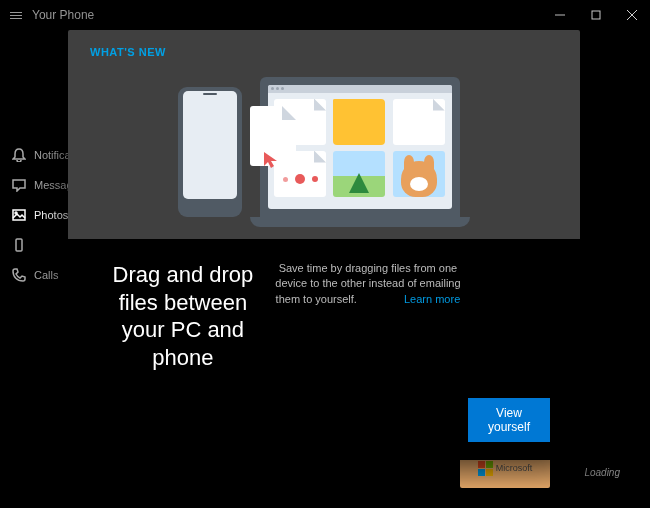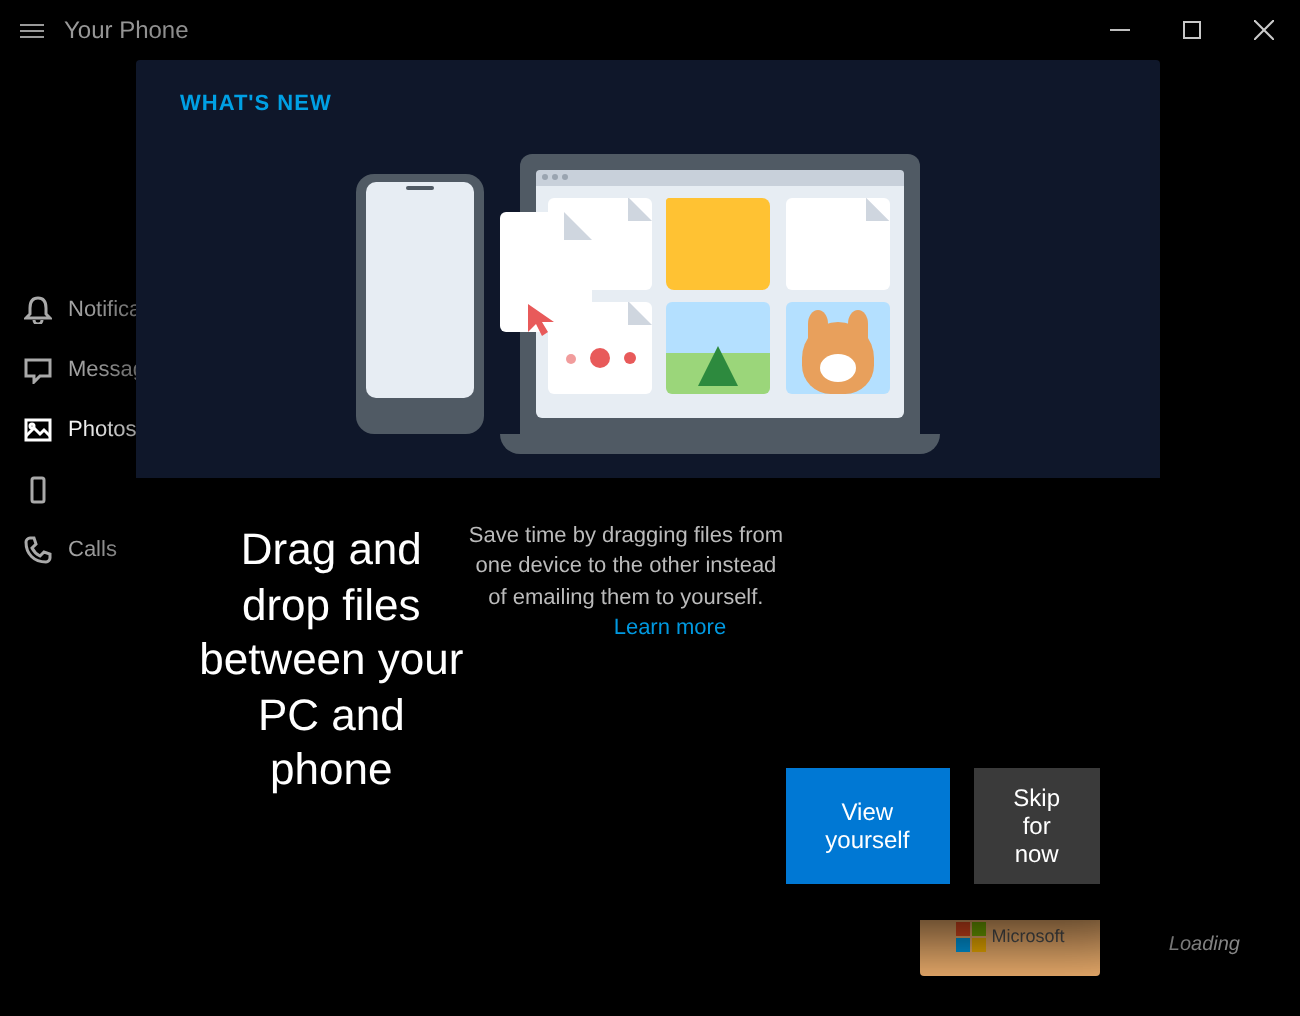--- a/index.html
+++ b/index.html
@@ -20,21 +20,21 @@
   .sidebar-icon svg { width: 14px; height: 14px; stroke: currentColor; fill: none; stroke-width: 1.5; }
   .sidebar-bottom { position: absolute; bottom: 10px; left: 0; width: 110px; }
   
   .backdrop-card { position: absolute; bottom: 20px; right: 100px; width: 90px; height: 40px; background: #fdba74; border-radius: 2px; display: flex; align-items: center; justify-content: center; }
   .ms-logo { display: grid; grid-template-columns: 7px 7px; grid-template-rows: 7px 7px; gap: 1px; }
   .ms-logo div:nth-child(1){background:#f25022} .ms-logo div:nth-child(2){background:#7fba00}
   .ms-logo div:nth-child(3){background:#00a4ef} .ms-logo div:nth-child(4){background:#ffb900}
   .ms-text { font-size: 9px; color: #555; margin-left: 3px; }
   .backdrop-label { position: absolute; bottom: 30px; right: 30px; color: #888; font-size: 10px; font-style: italic; }
   
-  .modal { position: absolute; left: 68px; top: 30px; width: 512px; height: 430px; background: #0f172a; border-radius: 2px; box-shadow: 0 10px 40px rgba(0,0,0,0.8); display: flex; flex-direction: column; }
+  .modal { position: absolute; left: 68px; top: 30px; width: 512px; height: 430px; background: #404040; border-radius: 2px; box-shadow: 0 10px 40px rgba(0,0,0,0.8); display: flex; flex-direction: column; }
   .modal-header { padding: 16px 22px 6px; color: #00a0e4; font-size: 11px; font-weight: 600; letter-spacing: 0.5px; }
   
   .illustration { flex: 0 0 175px; display: flex; align-items: center; justify-content: center; gap: 8px; position: relative; }
   
   .phone { width: 64px; height: 130px; background: #505a64; border-radius: 9px; position: relative; display: flex; align-items: flex-start; justify-content: center; padding-top: 4px; }
   .phone-screen { width: 54px; height: 108px; background: #e7edf3; border-radius: 5px; position: relative; }
   .phone-notch { position: absolute; top: 2px; left: 50%; transform: translateX(-50%); width: 14px; height: 2px; background: #505a64; border-radius: 1px; }
   
   .drag-doc { position: absolute; left: 182px; top: 42px; width: 46px; height: 60px; background: #fff; border-radius: 3px; z-index: 3; }
   .drag-doc::before { content: ''; position: absolute; top: 0; right: 0; width: 14px; height: 14px; background: #cfd6df; clip-path: polygon(0 0, 100% 100%, 0 100%); }
@@ -223,16 +223,15 @@
   </div>
 
   <div class="modal-body">
     <div class="modal-title">Drag and drop files between your PC and phone</div>
     <div class="modal-desc">
       <span>Save time by dragging files from one device to the other instead of emailing them to yourself.</span>
       <span class="learn-more">Learn more</span>
     </div>
     <div class="modal-buttons">
       <button class="btn btn-primary">View yourself</button>
-      <button class="btn btn-secondary">Skip for now</button>
     </div>
   </div>
 </div>
 
 </body></html>

